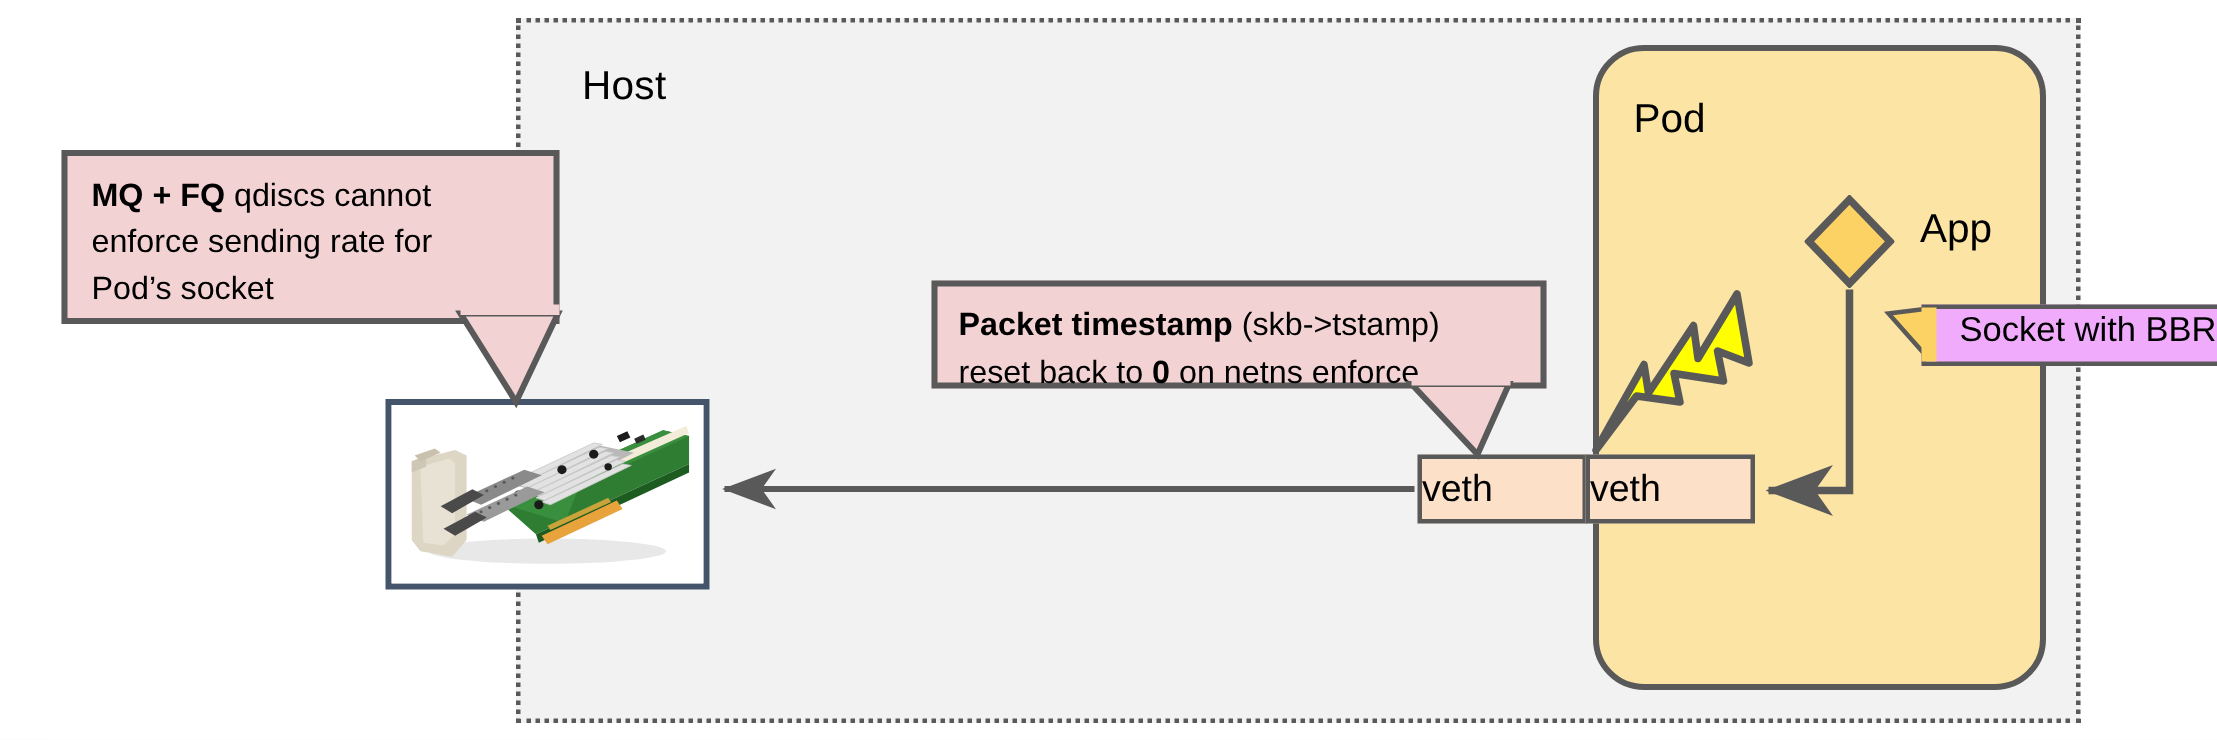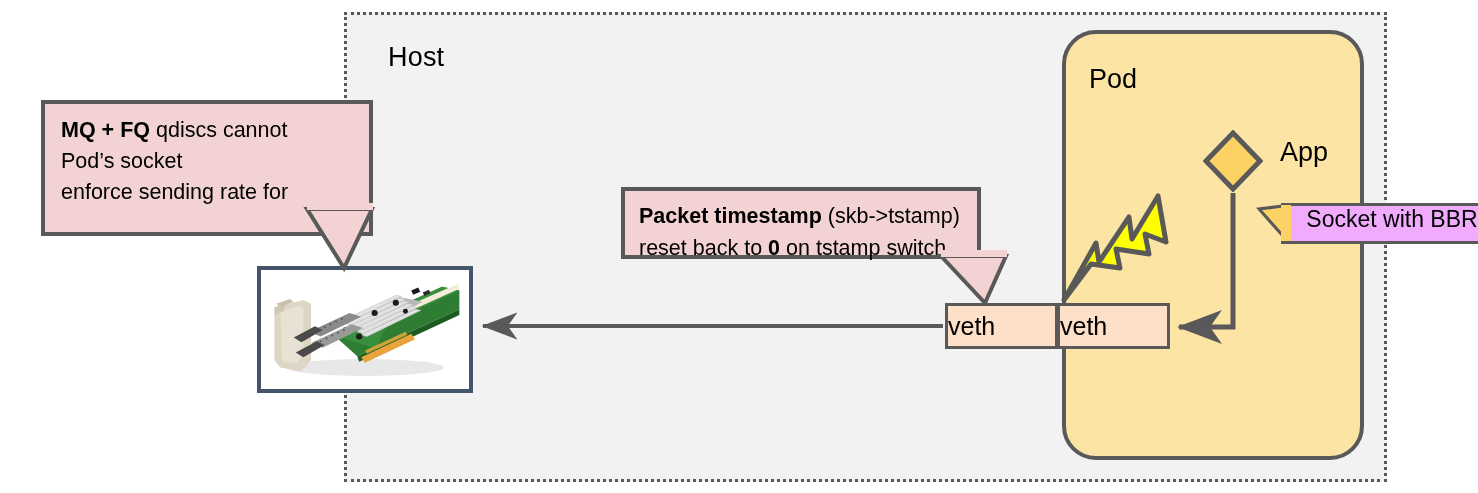--- a/index.html
+++ b/index.html
@@ -109,29 +109,29 @@
     position: absolute;
     background: #f2d2d2;
     border: 4px solid #595959;
     box-sizing: border-box;
     color: #000;
   }
   .callout-1 {
     left: 10px;
     top: 100px;
     width: 332px;
-    height: 136px;
+    height: 116px;
     padding: 11px 0 0 16px;
     font-size: 21.5px;
     line-height: 31px;
   }
   .callout-2 {
     left: 590px;
     top: 187px;
-    width: 360px;
+    width: 410px;
     height: 72px;
     padding: 9px 0 0 14px;
     font-size: 21.5px;
     line-height: 32px;
   }
   .callout b { font-weight: bold; }
 
   
   .socket-box {
     position: absolute;
@@ -240,30 +240,30 @@
     <svg width="60" height="62" viewBox="0 0 60 62">
       <polygon points="30,3 57,31 30,59 3,31" fill="#fcd264" stroke="#595959" stroke-width="5"></polygon>
     </svg>
   </div>
   <div class="app-label">App</div>
 
   <div class="callout callout-1">
     <div>
       <b>MQ + FQ</b><span> qdiscs cannot</span>
     </div>
+    <div>enforce sending rate for</div>
     <div>Pod’s socket</div>
-    <div>enforce sending rate for</div>
   </div>
 
   <div class="callout callout-2">
     <div>
       <b>Packet timestamp</b><span> (skb-&gt;tstamp)</span>
     </div>
     <div>
-      <span>reset back to </span><b>0</b><span> on tstamp switch</span>
+      <span>reset back to </span><b>0</b><span> on netns enforce</span>
     </div>
   </div>
 
   <div class="socket-box">
     <span>Socket with BBR</span>
   </div>
 
   <svg class="overlay" viewBox="0 0 1478 493">
     <defs>
       <marker id="arrowhead" markerWidth="9" markerHeight="8" refX="8.6" refY="4" orient="auto" markerUnits="strokeWidth">

